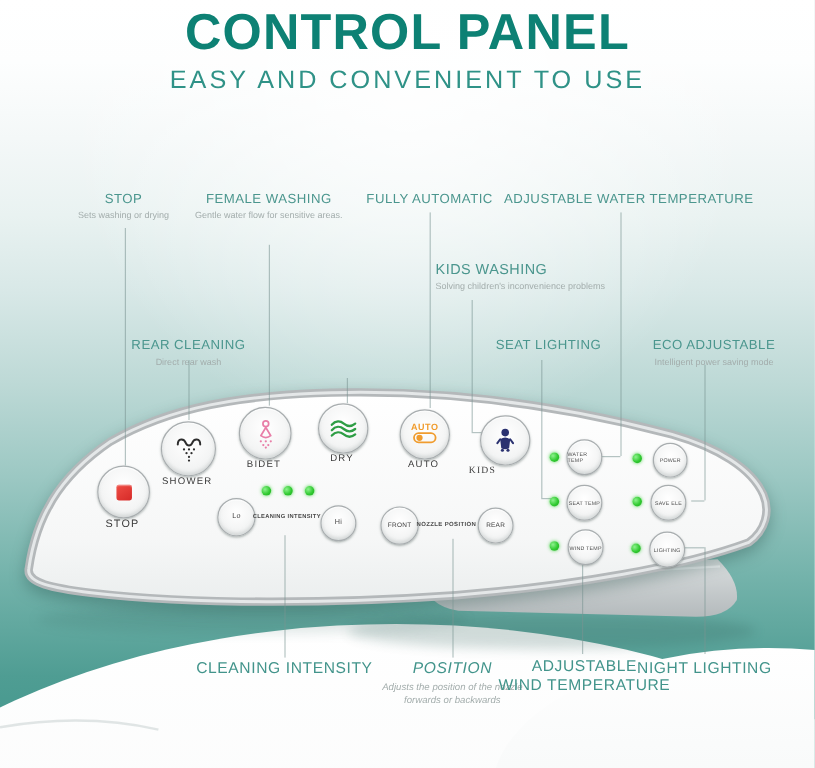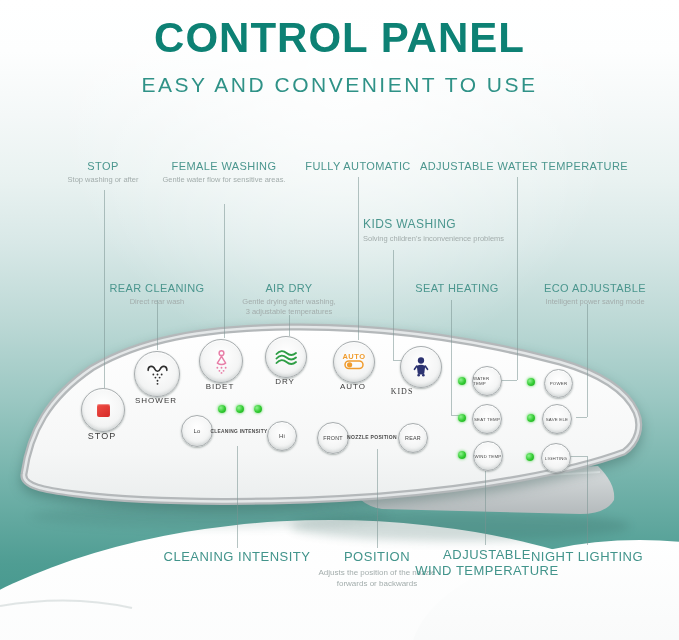--- a/index.html
+++ b/index.html
@@ -8,21 +8,21 @@
     font-family:"Liberation Sans",sans-serif;
     background:linear-gradient(180deg,#ffffff 0%,#fdfefe 8%,#f4f8f8 18%,#e9f2f1 28%,#d8e8e7 38%,#bdd9d6 50%,#9cc8c3 62%,#74b3ab 75%,#4f9d93 88%,#3f958a 100%);
   }
   .glow{position:absolute;left:0;top:0;width:679px;height:420px;
     background:radial-gradient(ellipse at 50% 18%, rgba(255,255,255,.85) 0%, rgba(255,255,255,0) 60%);
     pointer-events:none;}
   .scene{position:absolute;left:0;top:0;}
 
   
   .hdr{position:absolute;left:0;top:3px;width:679px;text-align:center;}
-  .hdr h1{margin:11px;font-size:42px;font-weight:800;letter-spacing:1px;color:#0d8174;}
+  .hdr h1{margin:0;font-size:42px;font-weight:800;letter-spacing:1px;color:#0d8174;}
   .hdr h2{margin:4px 0 0 0;font-size:21px;font-weight:500;letter-spacing:2.5px;color:#2f9287;}
 
   
   .callout{position:absolute;transform:translateX(-50%);text-align:center;white-space:nowrap;}
   .callout .t{font-size:11px;letter-spacing:.4px;color:#4b968e;}
   .callout .s{font-size:7.5px;color:#a3adac;margin-top:3px;line-height:1.3;}
   .callout.big .t{font-size:13px;letter-spacing:.5px;color:#42948b;line-height:1.25;}
   .callout.big .s{font-size:8px;margin-top:3px;}
   .callout.leftalign{transform:none;text-align:left;}
 
@@ -111,58 +111,51 @@
     </g>
   </svg>
 
   <div class="hdr">
     <h1>CONTROL PANEL</h1>
     <h2>EASY AND CONVENIENT TO USE</h2>
   </div>
 
   <div class="callout" style="left:103px;top:160px;">
     <div class="t">STOP</div>
-    <div class="s">Stop washing or after</div>
+    <div class="s">Sets washing or drying</div>
   </div>
   <div class="callout" style="left:224px;top:160px;">
     <div class="t">FEMALE WASHING</div>
     <div class="s">Gentle water flow for sensitive areas.</div>
   </div>
   <div class="callout" style="left:358px;top:160px;">
     <div class="t">FULLY AUTOMATIC</div>
   </div>
   <div class="callout" style="left:524px;top:160px;">
     <div class="t">ADJUSTABLE WATER TEMPERATURE</div>
   </div>
   <div class="callout" style="left:157px;top:282px;">
     <div class="t">REAR CLEANING</div>
     <div class="s">Direct rear wash</div>
   </div>
   <div class="callout leftalign" style="left:363px;top:217px;">
     <div class="t" style="font-size:12px;">KIDS WASHING</div>
     <div class="s">Solving children's inconvenience problems</div>
   </div>
-  <div class="callout" style="left:289px;top:282px;">
-    <div class="t">AIR DRY</div>
-    <div class="s">
-      <div>Gentle drying after washing,</div>
-      <div>3 adjustable temperatures</div>
-    </div>
-  </div>
   <div class="callout" style="left:457px;top:282px;">
-    <div class="t">SEAT HEATING</div>
+    <div class="t">SEAT LIGHTING</div>
   </div>
   <div class="callout" style="left:595px;top:282px;">
     <div class="t">ECO ADJUSTABLE</div>
     <div class="s">Intelligent power saving mode</div>
   </div>
   <div class="callout big" style="left:237px;top:549px;">
     <div class="t">CLEANING INTENSITY</div>
   </div>
-  <div class="callout big" style="left:377px;top:549px;">
+  <div class="callout big" style="left:377px;top:549px;font-style:italic;">
     <div class="t">POSITION</div>
     <div class="s">
       <div>Adjusts the position of the nozzle</div>
       <div>forwards or backwards</div>
     </div>
   </div>
   <div class="callout big" style="left:487px;top:547px;">
     <div class="t">ADJUSTABLE</div>
     <div class="t">WIND TEMPERATURE</div>
   </div>

